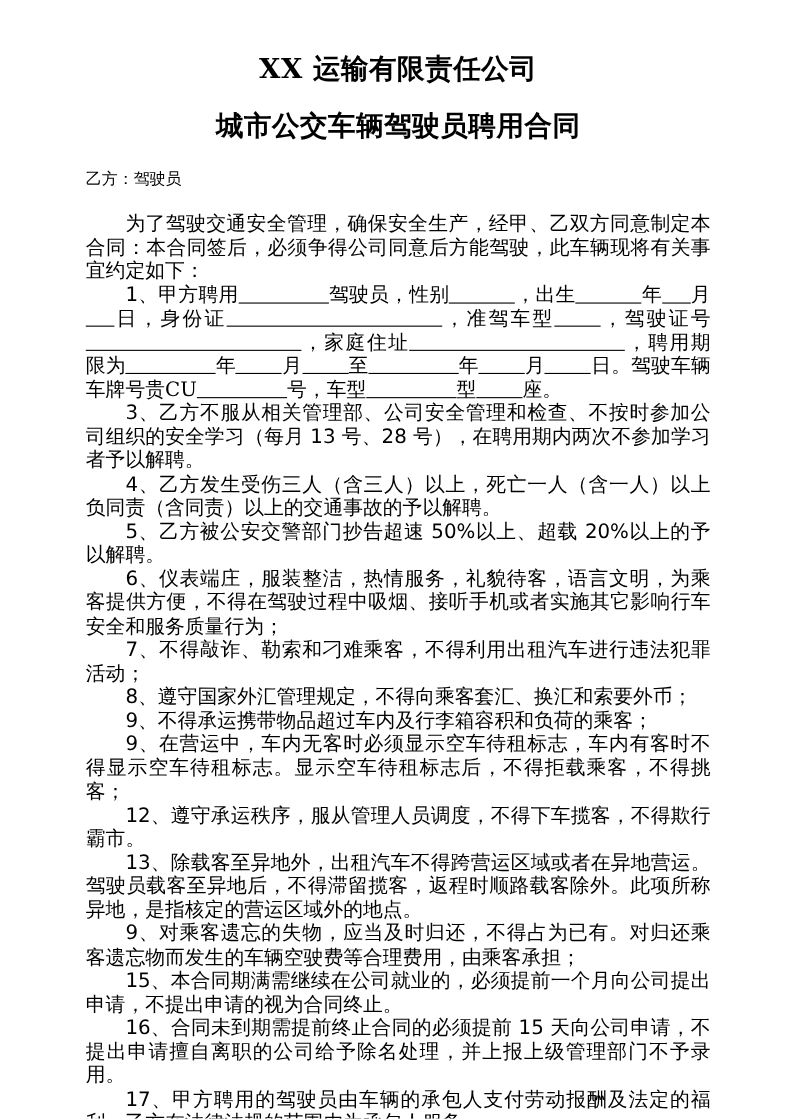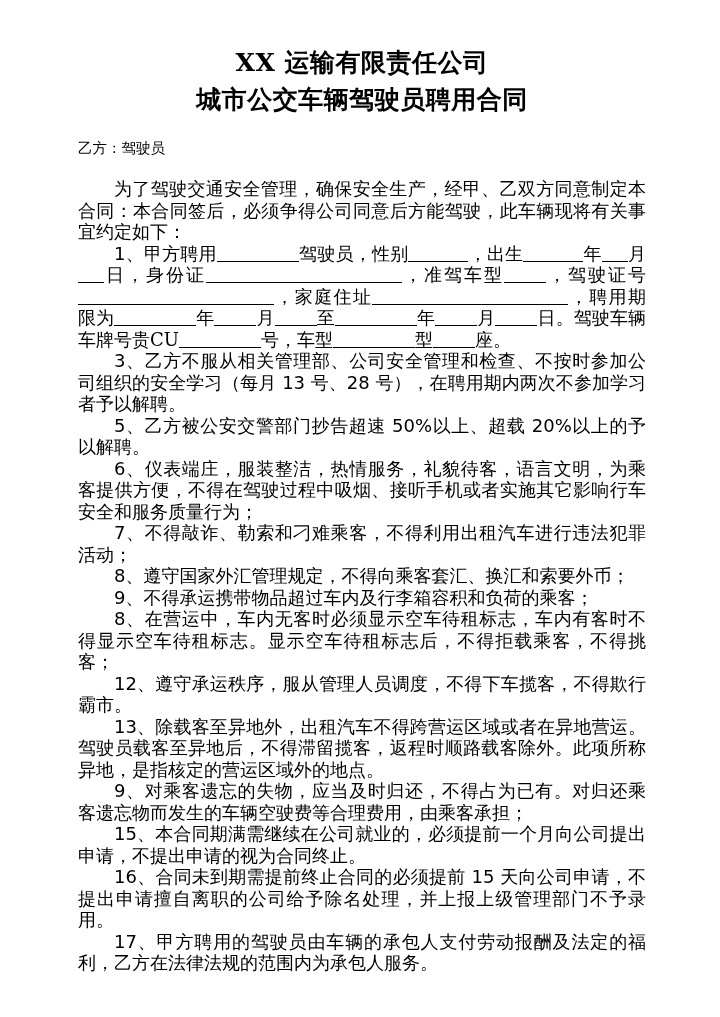--- a/index.html
+++ b/index.html
@@ -35,21 +35,21 @@
   .doc-title {
     font-family: "DejaVu Serif", "Liberation Serif", serif;
     font-weight: bold;
     font-size: 25px;
     line-height: 34px;
     text-align: center;
     letter-spacing: 0.5px;
     white-space: nowrap;
   }
   .title-1 { margin-top: 46px; }
-  .title-2 { margin-top: 3px; }
+  .title-2 { margin-top: 18px; }
 
   
   .party {
     font-size: 14.5px;
     line-height: 22px;
     margin-top: 14px;
   }
   .party.second { margin-top: 20px; }
 
   
@@ -105,26 +105,27 @@
     <div class="party second">乙方：驾驶员</div>
 
     <p class="para indent first-body">为了驾驶交通安全管理，确保安全生产，经甲、乙双方同意制定本合同：本合同签后，必须争得公司同意后方能驾驶，此车辆现将有关事宜约定如下：</p>
 
     <p class="para indent">
       <span>1、甲方聘用</span><span class="blank b-l"></span><span>驾驶员，性别</span><span class="blank b-m"></span><span>，出生</span><span class="blank b-m"></span><span>年</span><span class="blank b-xs"></span><span>月</span><span class="blank b-xs"></span><span>日，身份证</span><span class="blank b-w"></span><span>，准驾车型</span><span class="blank b-s"></span><span>，驾驶证号</span><span class="blank b-w"></span><span>，家庭住址</span><span class="blank b-w"></span><span>，聘用期限为</span><span class="blank b-l"></span><span>年</span><span class="blank b-s"></span><span>月</span><span class="blank b-s"></span><span>至</span><span class="blank b-l"></span><span>年</span><span class="blank b-s"></span><span>月</span><span class="blank b-s"></span><span>日。驾驶车辆车牌号贵</span><span class="num">CU</span><span class="blank b-l"></span><span>号，车型</span><span class="blank b-l"></span><span>型</span><span class="blank b-s"></span><span>座。</span>
     </p>
 
 
     <p class="para indent">3、乙方不服从相关管理部、公司安全管理和检查、不按时参加公司组织的安全学习（每月 13 号、28 号），在聘用期内两次不参加学习者予以解聘。</p>
+    <p class="para indent">4、乙方发生受伤三人（含三人）以上，死亡一人（含一人）以上负同责（含同责）以上的交通事故的予以解聘。</p>
     <p class="para indent">5、乙方被公安交警部门抄告超速 50%以上、超载 20%以上的予以解聘。</p>
     <p class="para indent">6、仪表端庄，服装整洁，热情服务，礼貌待客，语言文明，为乘客提供方便，不得在驾驶过程中吸烟、接听手机或者实施其它影响行车安全和服务质量行为；</p>
     <p class="para indent">7、不得敲诈、勒索和刁难乘客，不得利用出租汽车进行违法犯罪活动；</p>
     <p class="para indent">8、遵守国家外汇管理规定，不得向乘客套汇、换汇和索要外币；</p>
     <p class="para indent">9、不得承运携带物品超过车内及行李箱容积和负荷的乘客；</p>
-    <p class="para indent">8、在营运中，车内无客时必须显示空车待租标志，车内有客时不得显示空车待租标志。显示空车待租标志后，不得拒载乘客，不得挑客；</p>
+    <p class="para indent">9、在营运中，车内无客时必须显示空车待租标志，车内有客时不得显示空车待租标志。显示空车待租标志后，不得拒载乘客，不得挑客；</p>
     <p class="para indent">12、遵守承运秩序，服从管理人员调度，不得下车揽客，不得欺行霸市。</p>
     <p class="para indent">13、除载客至异地外，出租汽车不得跨营运区域或者在异地营运。驾驶员载客至异地后，不得滞留揽客，返程时顺路载客除外。此项所称异地，是指核定的营运区域外的地点。</p>
     <p class="para indent">9、对乘客遗忘的失物，应当及时归还，不得占为已有。对归还乘客遗忘物而发生的车辆空驶费等合理费用，由乘客承担；</p>
     <p class="para indent">15、本合同期满需继续在公司就业的，必须提前一个月向公司提出申请，不提出申请的视为合同终止。</p>
     <p class="para indent">16、合同未到期需提前终止合同的必须提前 15 天向公司申请，不提出申请擅自离职的公司给予除名处理，并上报上级管理部门不予录用。</p>
     <p class="para indent">17、甲方聘用的驾驶员由车辆的承包人支付劳动报酬及法定的福利，乙方在法律法规的范围内为承包人服务。</p>
 
     <div class="sign-row">
       <span class="sign-a">甲方签章：</span>
       <span class="sign-b">乙方签字：</span>

